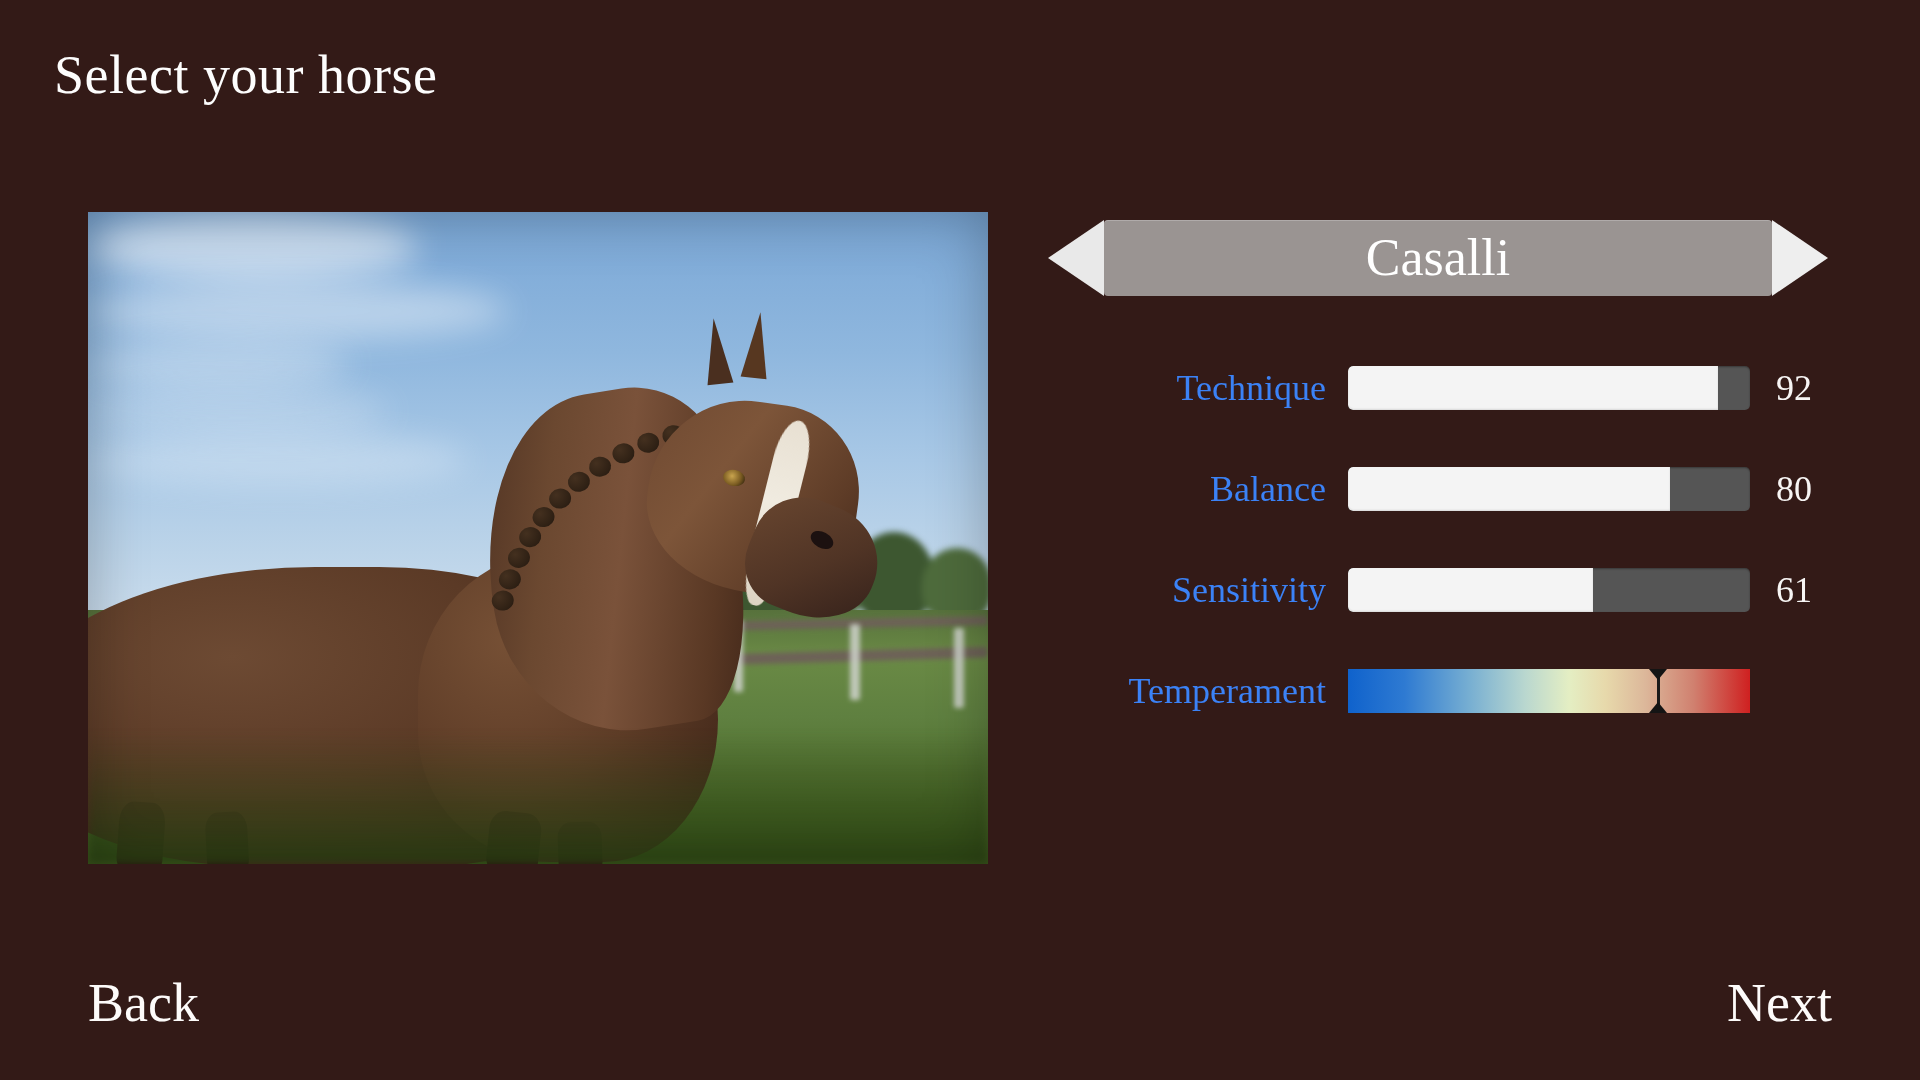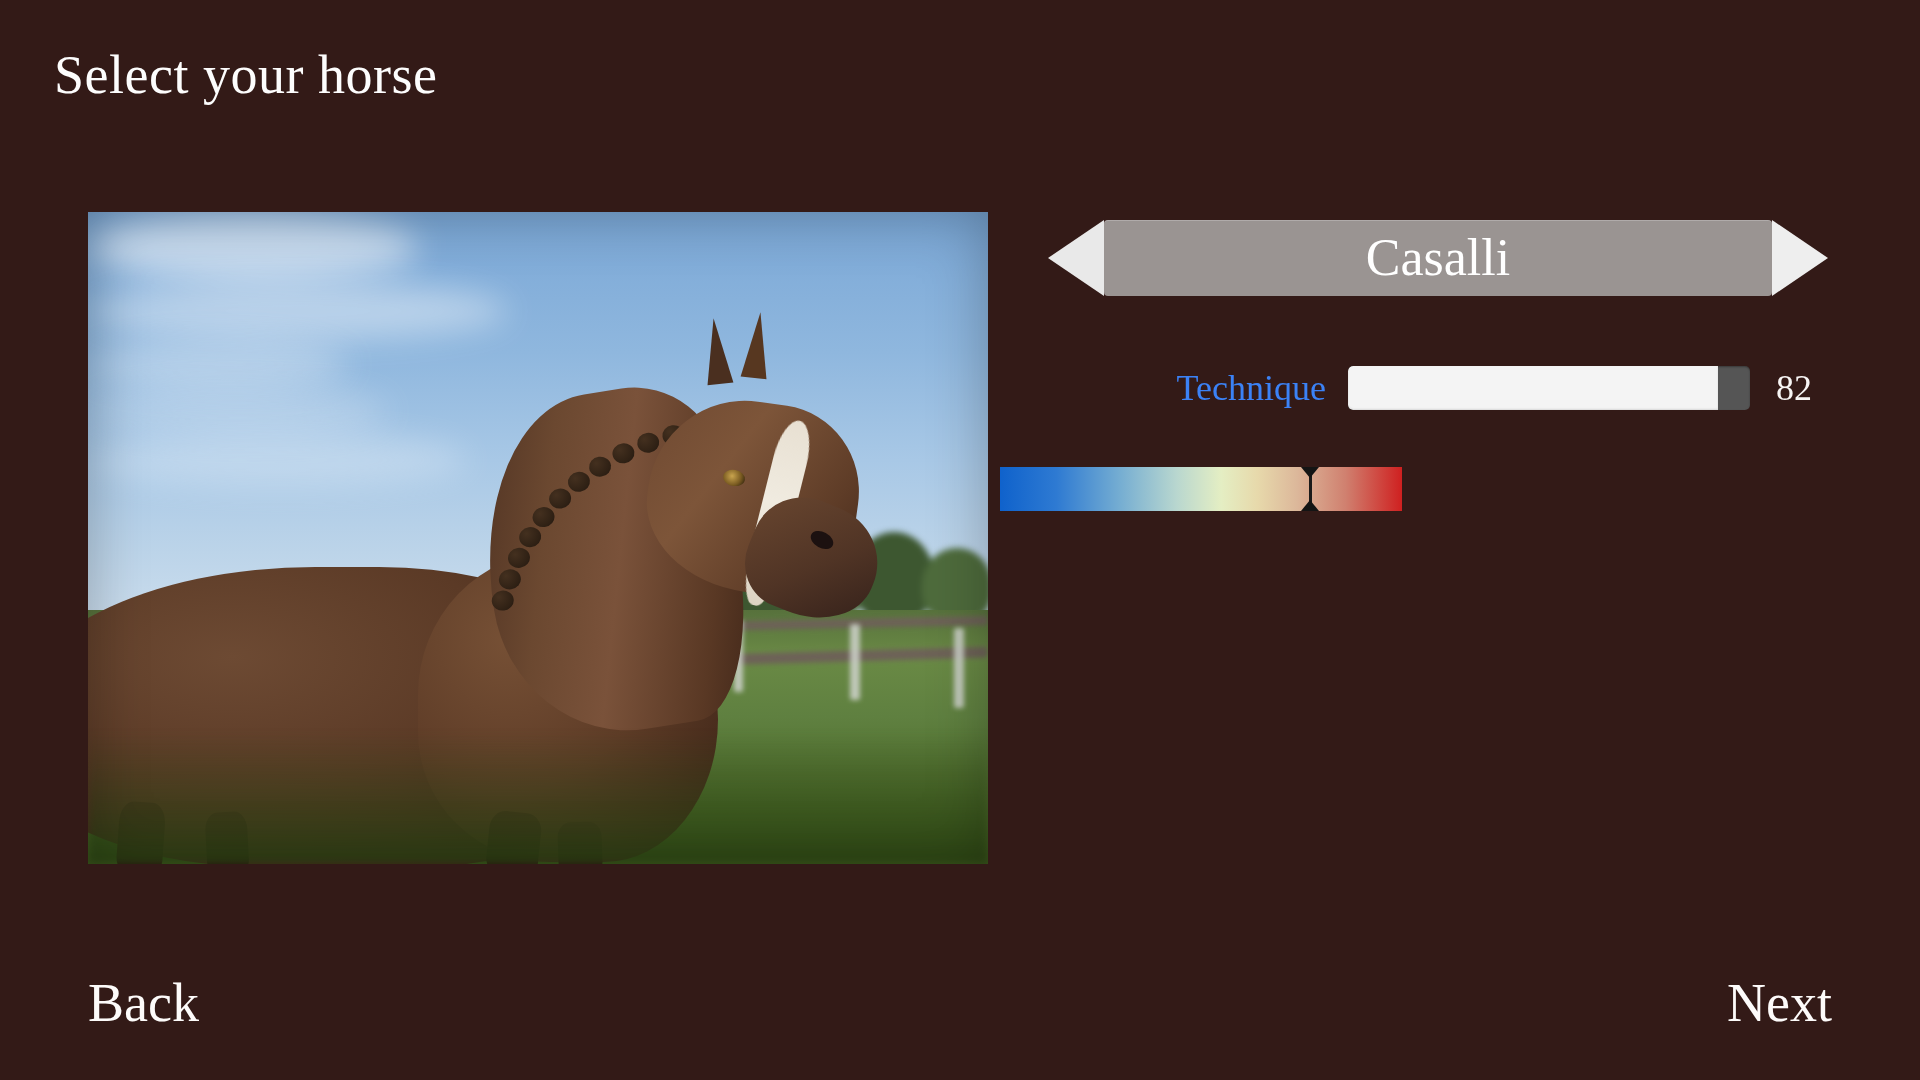--- a/index.html
+++ b/index.html
@@ -412,27 +412,42 @@
   <div class="nav-arrow arrow-right"></div>
 </div>
 
 <div id="stats">
 
   <div class="stat-row">
     <div class="stat-label">Technique</div>
     <div class="stat-track">
       <div class="stat-fill" style="width: 92%;"></div>
     </div>
-    <div class="stat-value">82</div>
-  </div>
-
-
-
+    <div class="stat-value">92</div>
+  </div>
+
+  <div class="stat-row">
+    <div class="stat-label">Balance</div>
+    <div class="stat-track">
+      <div class="stat-fill" style="width: 80%;"></div>
+    </div>
+    <div class="stat-value">80</div>
+  </div>
+
+
+  <div class="stat-row">
+    <div class="stat-label">Sensitivity</div>
+    <div class="stat-track">
+      <div class="stat-fill" style="width: 61%;"></div>
+    </div>
+    <div class="stat-value">61</div>
+  </div>
 
   <div class="stat-row temp-row">
+    <div class="stat-label">Temperament</div>
     <div class="temp-track">
       <div class="temp-marker" style="left: 77%;"></div>
     </div>
     <div class="stat-value"></div>
   </div>
 
 </div>
 
 <div id="back-button">Back</div>
 <div id="next-button">Next</div>

